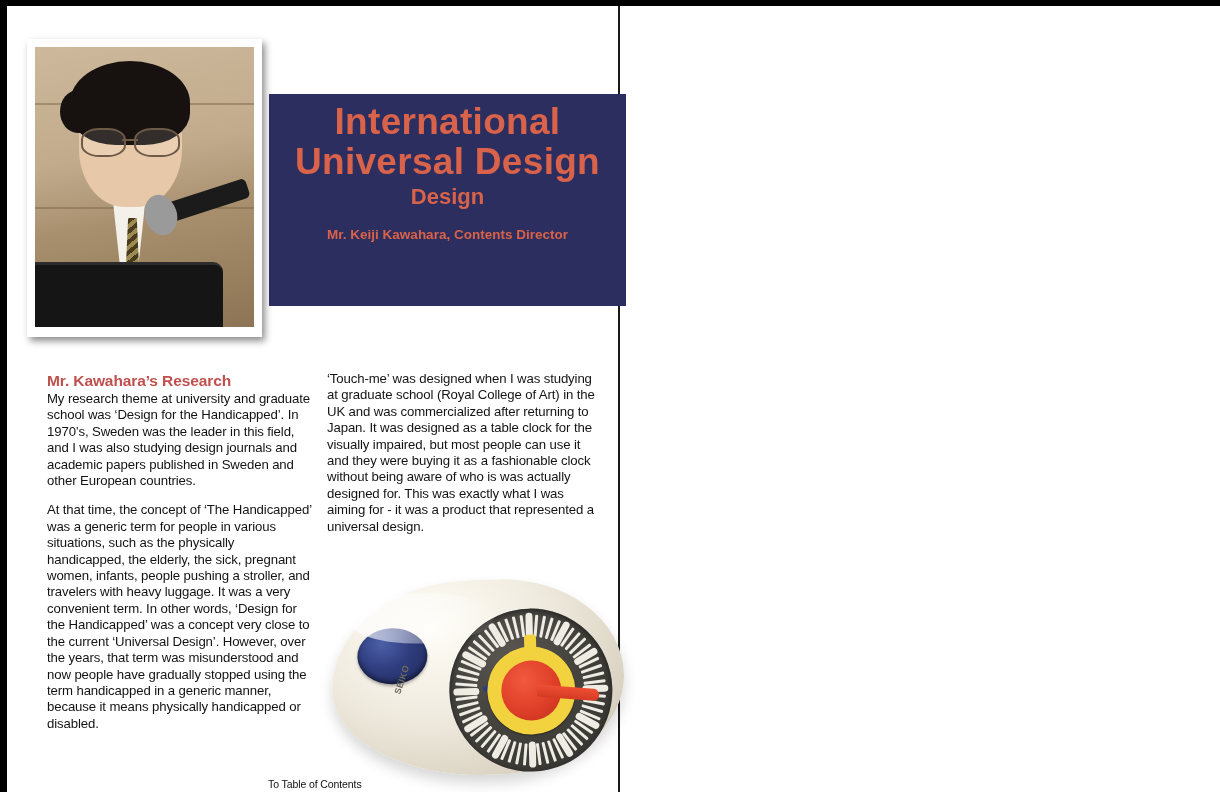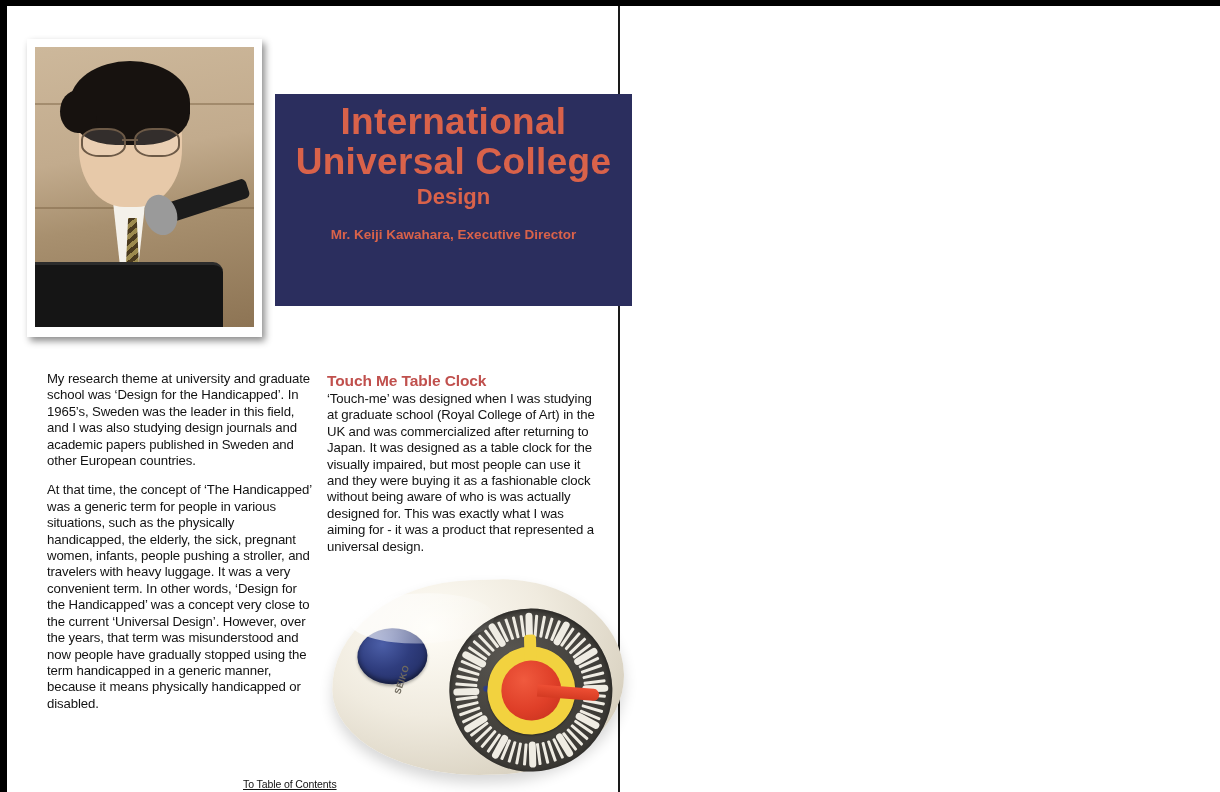--- a/index.html
+++ b/index.html
@@ -87,21 +87,21 @@
     position:absolute;right:2%;top:52%;width:46%;height:7%;
     background:#1b1b1b;border-radius:5px;transform:rotate(-18deg);
   }
   .photo .mic:before{
     content:"";position:absolute;left:-6%;top:-55%;width:32%;height:210%;
     background:#9a9a9a;border-radius:50%;
   }
 
   
   .title-block{
-    position:absolute;left:261px;top:88px;width:357px;height:212px;
+    position:absolute;left:255px;top:88px;width:357px;height:212px;
     background:#2b2e5e;
     display:flex;flex-direction:column;align-items:center;justify-content:flex-start;
     padding-top:8px;box-sizing:border-box;
   }
   .title-main{
     color:#d9624a;
     font-size:37px;line-height:40px;font-weight:bold;
     letter-spacing:.3px;text-align:center;margin:0;
   }
   .title-sub{
@@ -191,21 +191,21 @@
     position:absolute;left:34px;top:76px;width:6px;height:6px;border-radius:50%;
     background:#2b3c8a;
   }
 
   
   .footer-link{
     position:absolute;bottom:8px;
     font-size:10.5px;color:#111;letter-spacing:-.1px;
     text-decoration:none;
   }
-  .footer-l{left:229px;text-decoration:underline;}
+  .footer-l{left:254px;}
 </style>
 </head>
 <body>
 
 <div class="spread">
 
   <div class="gutter"></div>
 
   <div class="page page-left">
 
@@ -224,33 +224,33 @@
             <b></b>
           </div>
         <div class="mic"></div>
         <div class="podium"></div>
       </div>
     </div>
 
     <div class="title-block">
       <div class="title-main">
         <div>International</div>
-        <div>Universal College</div>
+        <div>Universal Design</div>
       </div>
       <div class="title-sub">Design</div>
-      <div class="title-byline">Mr. Keiji Kawahara, Executive Director</div>
+      <div class="title-byline">Mr. Keiji Kawahara, Contents Director</div>
     </div>
 
     <div class="col col-l1">
-      <p class="body">My research theme at university and graduate school was ‘Design for the Handicapped’.  In 1965’s, Sweden was the leader in this field, and I was also studying design journals and academic papers published in Sweden and other European countries.</p>
+      <h2 class="sec">Mr. Kawahara’s Research</h2>
+      <p class="body">My research theme at university and graduate school was ‘Design for the Handicapped’.  In 1970’s, Sweden was the leader in this field, and I was also studying design journals and academic papers published in Sweden and other European countries.</p>
       <p class="body">At that time, the concept of ‘The Handicapped’ was a generic term for people in various situations, such as the physically handicapped, the elderly, the sick, pregnant women, infants, people pushing a stroller, and travelers with heavy luggage. It was a very convenient term. In other words, ‘Design for the Handicapped’ was a concept very close to the current  ‘Universal Design’.  However, over the years, that term was misunderstood and now people have gradually stopped using the term handicapped in a generic manner, because it means physically handicapped or disabled.</p>
     </div>
 
     <div class="col col-l2">
-      <h2 class="sec">Touch Me Table Clock</h2>
       <p class="body">‘Touch-me’  was designed when I was studying at graduate school (Royal College of Art) in the UK and was commercialized after returning to Japan. It was designed as a table clock for the visually impaired, but most people can use it and they were buying it as a fashionable clock without being aware of who is was actually designed for. This was exactly what I was aiming for - it was a product that represented a universal design.</p>
     </div>
 
     <div class="clock-wrap">
       <div class="clock-body">
         <div class="blue-btn"></div>
         <div class="brand">SEIKO</div>
         <div class="dial">
           <div class="ticks" id="ticks">
               <i class="big" style="transform: rotate(0deg);"></i>

